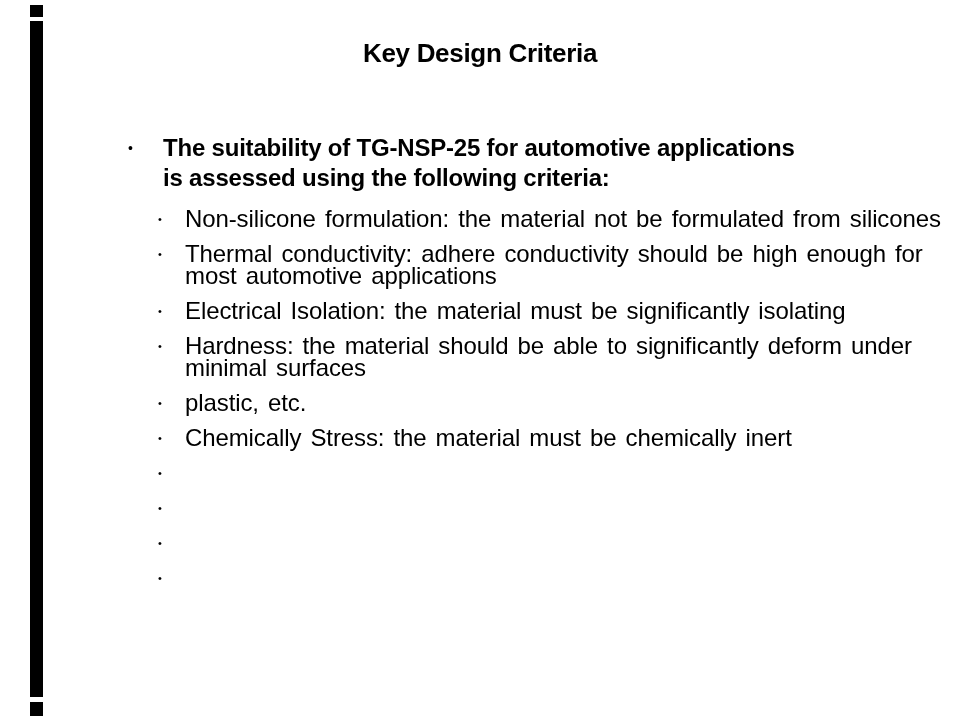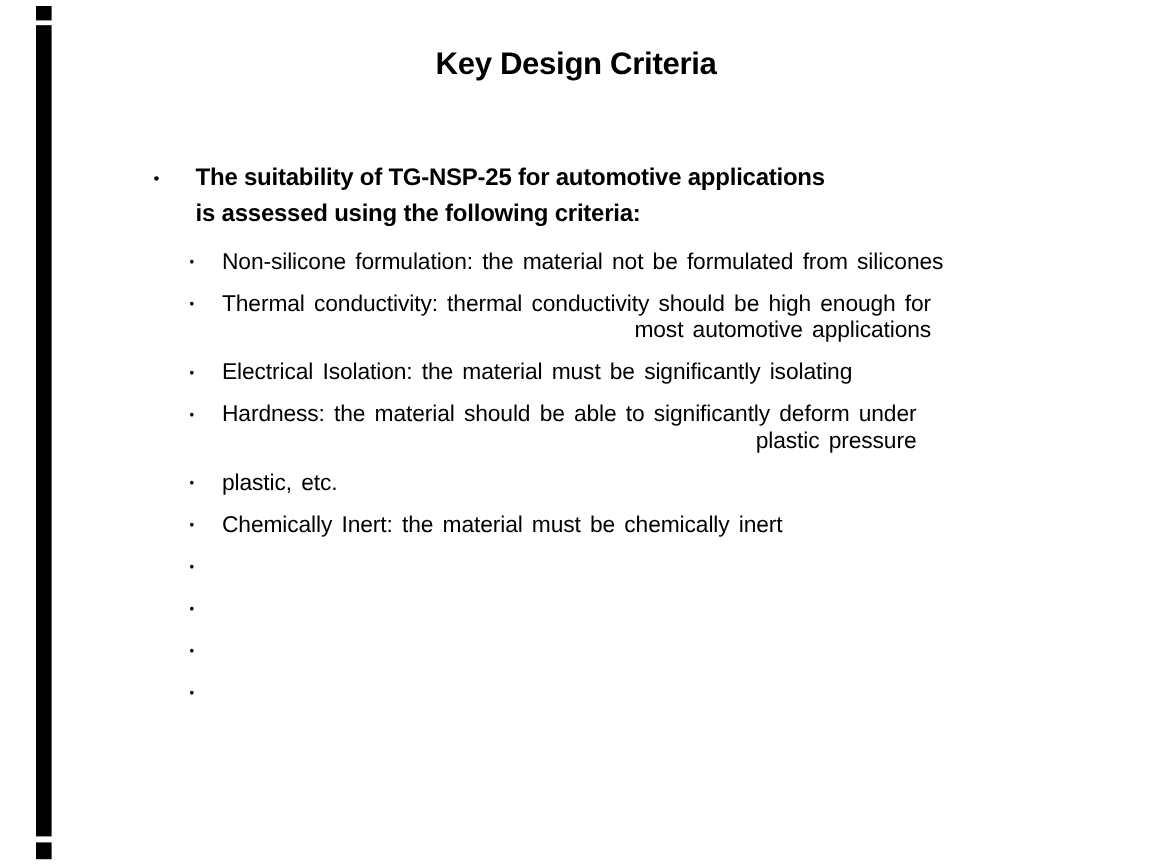--- a/index.html
+++ b/index.html
@@ -30,34 +30,34 @@
   }
 
   .content { position: absolute; left: 128px; top: 133px; width: 805px; }
 
   .main-item { display: flex; }
   .main-dot {
     flex: none; width: 35px;
     font-size: 14px; line-height: 30px;
   }
   .main-text {
-    font-size: 20px; line-height: 30px;
+    font-size: 24px; line-height: 30px;
     font-weight: 700; letter-spacing: -0.2px;
   }
   .ln { display: block; white-space: pre; }
 
   .sub-list { margin-top: 15px; }
   .sub-item { display: flex; margin-bottom: 13px; }
   .sub-dot {
     flex: none; margin-left: 30px; width: 27px;
     font-size: 11px; line-height: 22px;
   }
   .sub-text {
-    font-size: 19px; line-height: 22px;
-    letter-spacing: -0.1px; word-spacing: 2.5px; text-align: right;
+    font-size: 24px; line-height: 22px;
+    letter-spacing: -0.1px; word-spacing: 2.5px;
   }
 </style>
 </head>
 <body>
 
 <div class="slide">
 
   <div class="edge edge-top"></div>
   <div class="edge edge-bar"></div>
   <div class="edge edge-bottom"></div>
@@ -79,51 +79,51 @@
       <div class="sub-item">
         <span class="sub-dot">•</span>
         <div class="sub-text">
           <span class="ln">Non-silicone formulation: the material not be formulated from silicones</span>
         </div>
       </div>
 
       <div class="sub-item">
         <span class="sub-dot">•</span>
         <div class="sub-text">
-          <span class="ln">Thermal conductivity: thermal conductivity should be high enough for</span>
+          <span class="ln">Thermal conductivity: adhere conductivity should be high enough for</span>
           <span class="ln">most automotive applications</span>
         </div>
       </div>
 
       <div class="sub-item">
         <span class="sub-dot">•</span>
         <div class="sub-text">
           <span class="ln">Electrical Isolation: the material must be significantly isolating</span>
         </div>
       </div>
 
       <div class="sub-item">
         <span class="sub-dot">•</span>
         <div class="sub-text">
           <span class="ln">Hardness: the material should be able to significantly deform under</span>
-          <span class="ln">plastic pressure</span>
+          <span class="ln">minimal surfaces</span>
         </div>
       </div>
 
       <div class="sub-item">
         <span class="sub-dot">•</span>
         <div class="sub-text">
           <span class="ln">plastic, etc.</span>
         </div>
       </div>
 
       <div class="sub-item">
         <span class="sub-dot">•</span>
         <div class="sub-text">
-          <span class="ln">Chemically Inert: the material must be chemically inert</span>
+          <span class="ln">Chemically Stress: the material must be chemically inert</span>
         </div>
       </div>
 
       <div class="sub-item">
         <span class="sub-dot">•</span>
       </div>
 
       <div class="sub-item">
         <span class="sub-dot">•</span>
       </div>

